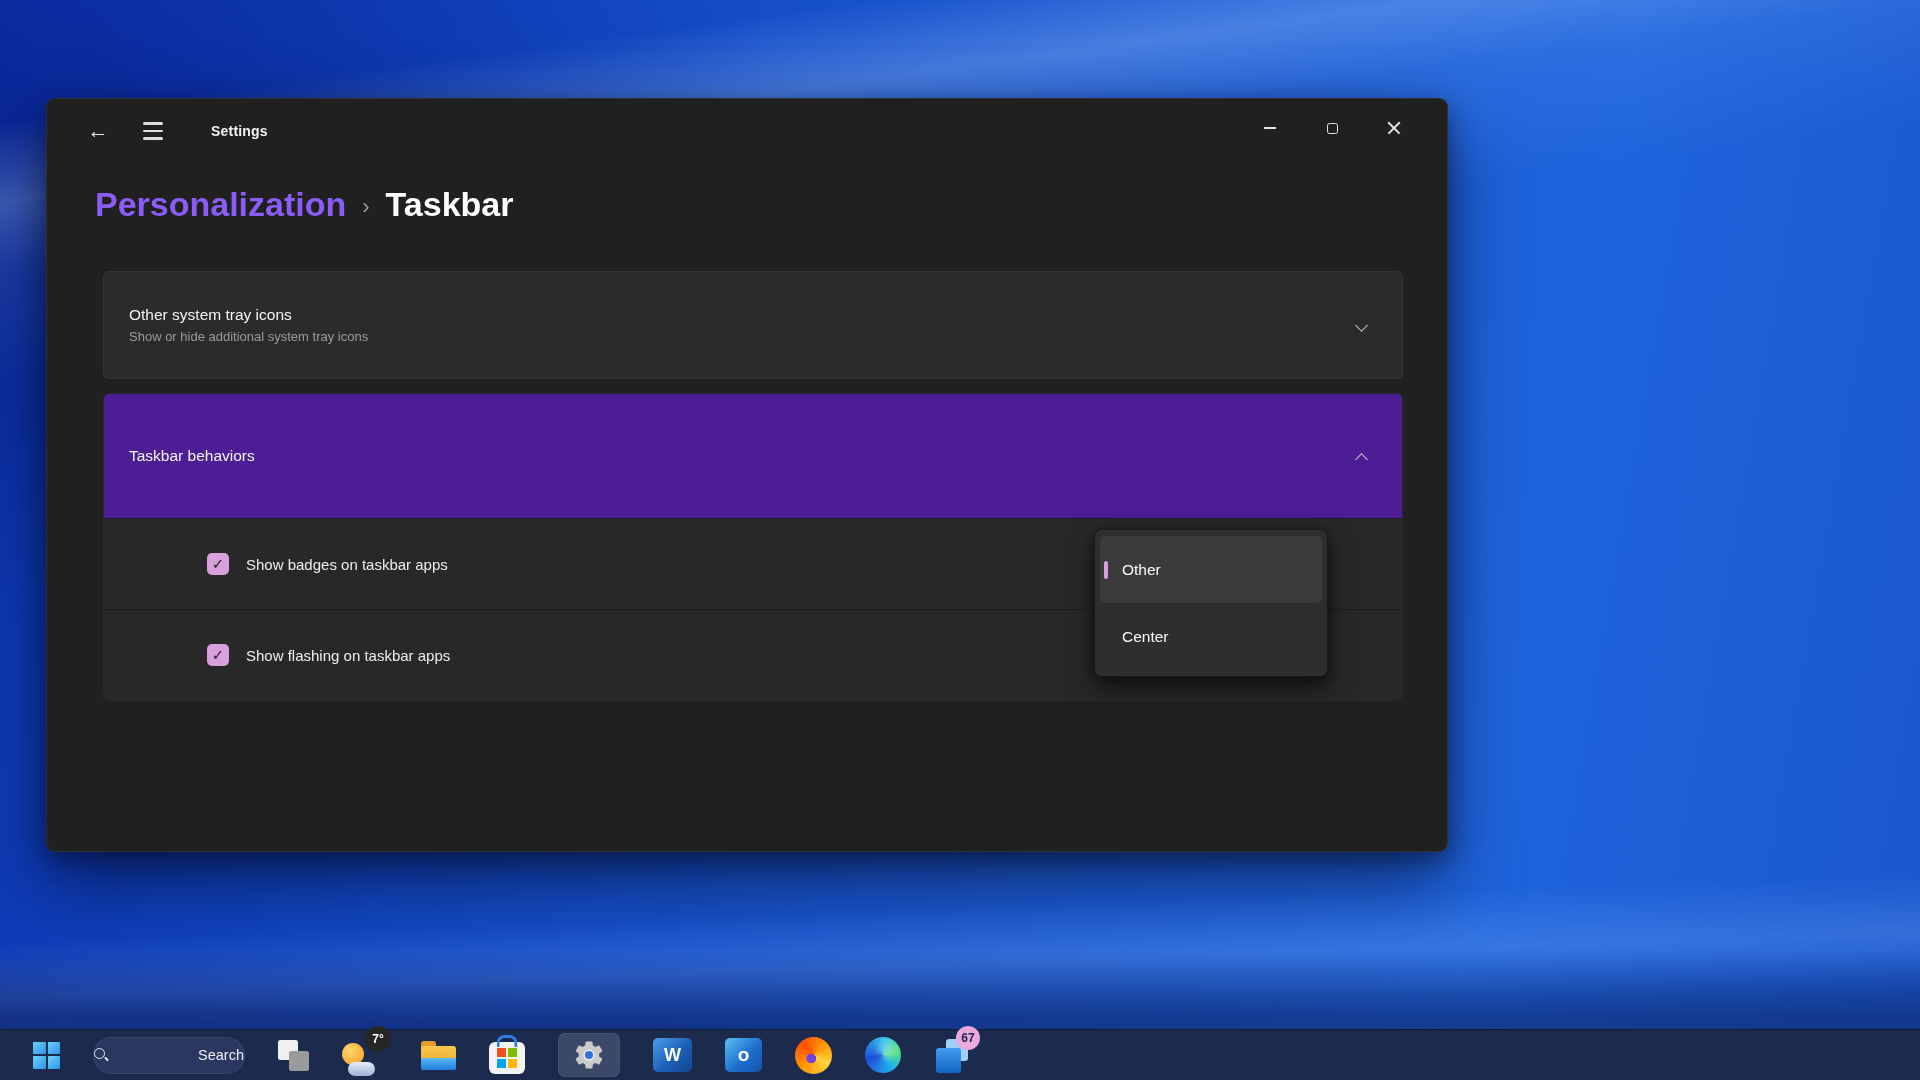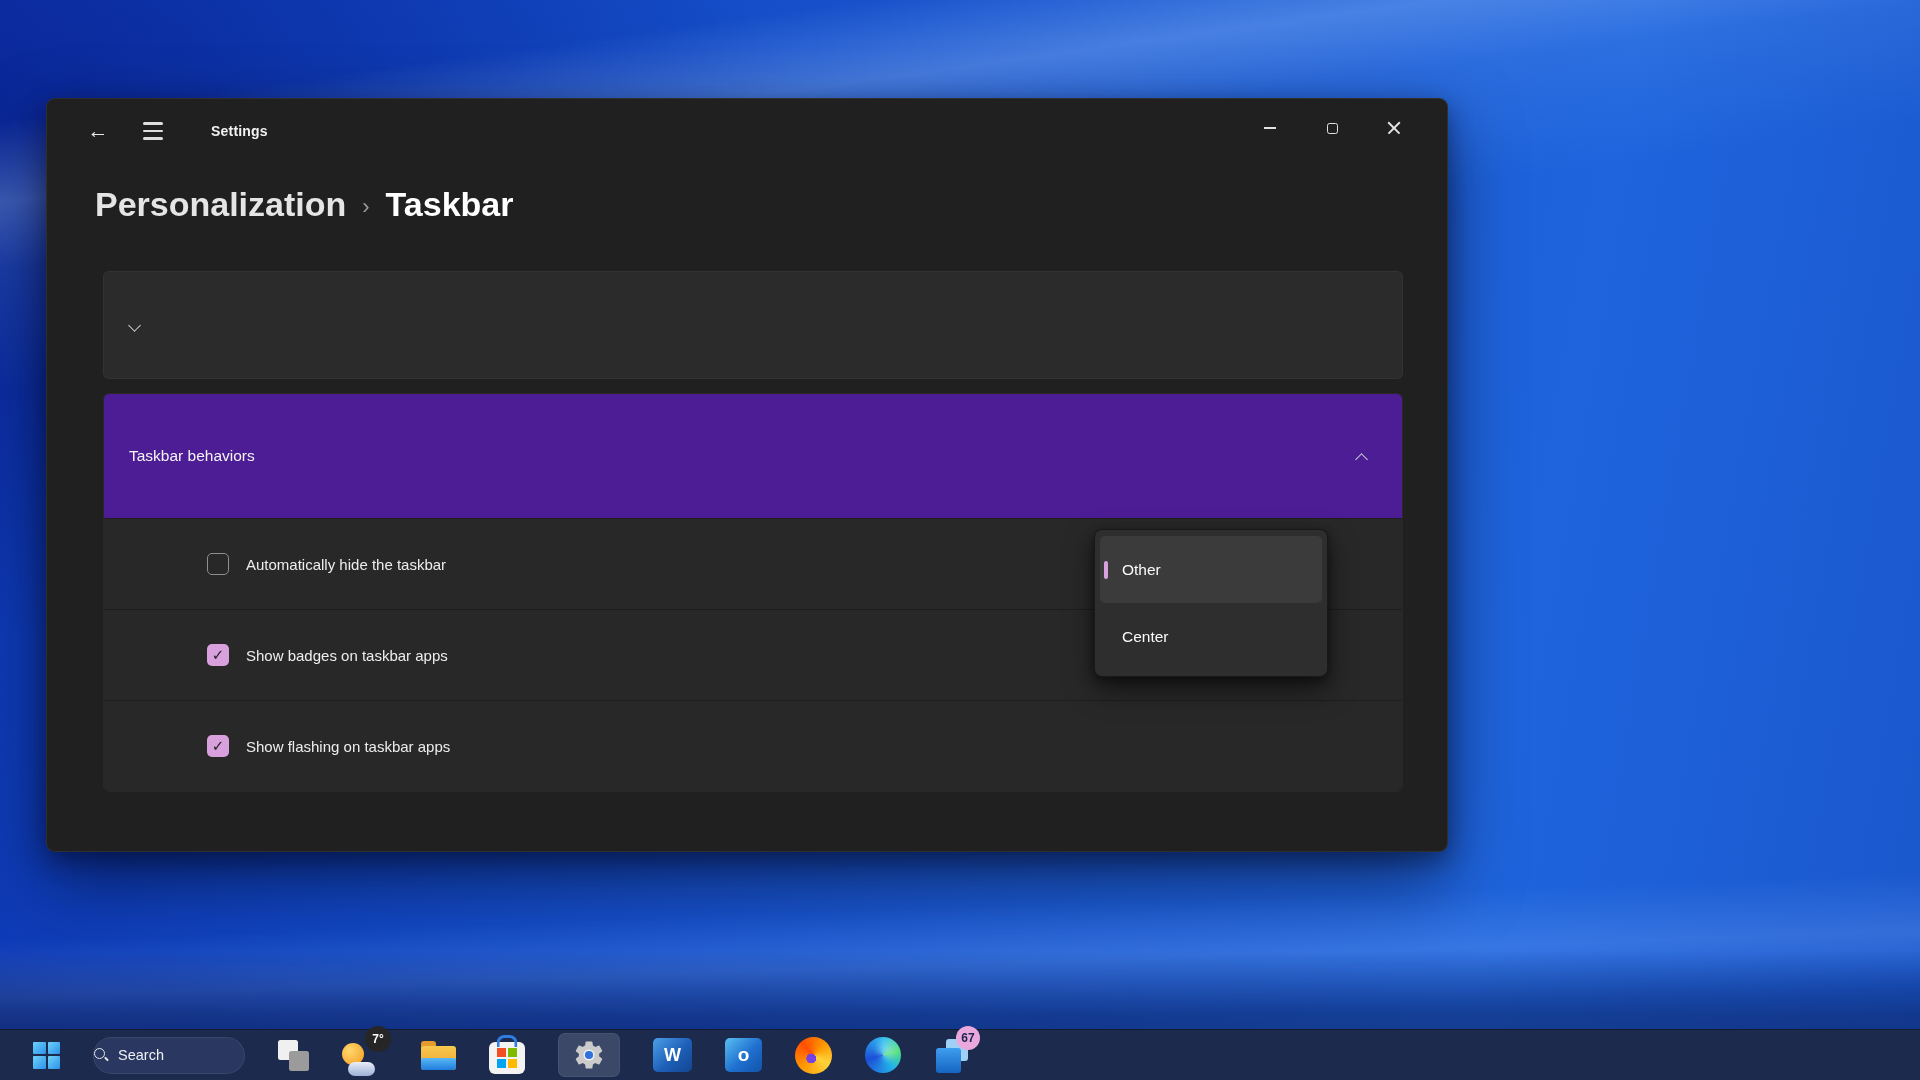--- a/index.html
+++ b/index.html
@@ -37,21 +37,21 @@
   .win-btn { width:62px; height:38px; display:flex; align-items:center; justify-content:center; }
   .ic-min { width:12px; height:1.6px; background:#e2e2e2; }
   .ic-max { width:11px; height:11px; border:1.4px solid #e2e2e2; border-radius:2.5px; }
   .ic-close { position:relative; width:14px; height:14px; }
   .ic-close::before,.ic-close::after { content:""; position:absolute; left:-1px; top:6px;
     width:16px; height:1.6px; background:#e2e2e2; }
   .ic-close::before { transform:rotate(45deg); }
   .ic-close::after  { transform:rotate(-45deg); }
 
   .breadcrumb { margin:22px 0 0 48px; display:flex; align-items:baseline; gap:16px; }
-  .crumb-parent { font-size:34px; font-weight:600; color:#e5e5e5; }
+  .crumb-parent { font-size:34px; font-weight:600; color:#8b5cf6; }
   .crumb-sep { font-size:22px; color:#9c9c9c; transform:translateY(-2px); }
   .crumb-current { font-size:34px; font-weight:700; color:#ffffff; }
 
   .content { position:absolute; left:56px; right:44px; top:172px; }
 
   .card { background:#2b2b2b; border:1px solid rgba(255,255,255,.04); border-radius:6px;
     display:flex; align-items:center; padding:0 34px 0 25px; }
   .card-tray { height:108px; margin-bottom:14px; }
   .card-texts { flex:1; display:flex; flex-direction:column; gap:5px; }
   .card-title { font-size:15.5px; color:#f4f4f4; }
@@ -89,21 +89,21 @@
     background:#1c2a4e; border-top:1px solid rgba(0,0,0,.35);
     display:flex; align-items:center; padding-left:33px; gap:33px; }
   .tb-item { display:flex; align-items:center; justify-content:center; flex:0 0 auto; position:relative; }
 
   .start-logo { width:27px; height:27px; display:grid; grid-template-columns:1fr 1fr;
     grid-template-rows:1fr 1fr; gap:2px; }
   .start-logo i { background:linear-gradient(135deg,#6fd2f8,#2b92ea); border-radius:1px; }
 
   .search-pill { width:152px; height:37px; border-radius:19px; background:#2a3760;
     border:1px solid rgba(255,255,255,.07); display:flex; align-items:center;
-    justify-content:flex-start; gap:9px; color:#eef0f5; font-size:14.5px; }
+    justify-content:space-between; gap:9px; color:#eef0f5; font-size:14.5px; }
   .mag { position:relative; width:15px; height:15px; }
   .mag::before { content:""; position:absolute; left:0; top:0; width:9px; height:9px;
     border:1.8px solid #e3e7ee; border-radius:50%; }
   .mag::after { content:""; position:absolute; left:10px; top:10px; width:5px; height:1.8px;
     background:#e3e7ee; transform:rotate(45deg); border-radius:1px; }
 
   .taskview { position:relative; width:31px; height:31px; }
   .taskview::before { content:""; position:absolute; left:0; top:0; width:20px; height:20px;
     background:#f0f0f0; border-radius:2.5px; }
   .taskview::after { content:""; position:absolute; right:0; bottom:0; width:20px; height:20px;
@@ -193,36 +193,36 @@
 
     <div class="breadcrumb">
       <span class="crumb-parent">Personalization</span>
       <span class="crumb-sep">›</span>
       <span class="crumb-current">Taskbar</span>
     </div>
 
     <div class="content">
 
       <div class="card card-tray">
+        <div class="card-texts">
+          <div class="card-title">Other system tray icons</div>
+          <div class="card-sub">Show or hide additional system tray icons</div>
+        </div>
         <div class="chev down"></div>
       </div>
 
       <div class="expander">
         <div class="exp-header">
           <div class="card-texts">
             <div class="card-title">Taskbar behaviors</div>
           </div>
           <div class="chev up"></div>
         </div>
 
 
-        <div class="exp-row">
-          <span class="checkbox unchecked"></span>
-          <span class="row-label">Automatically hide the taskbar</span>
-        </div>
 
         <div class="exp-row">
           <span class="checkbox checked">✓</span>
           <span class="row-label">Show badges on taskbar apps</span>
         </div>
 
         <div class="exp-row">
           <span class="checkbox checked">✓</span>
           <span class="row-label">Show flashing on taskbar apps</span>
         </div>

